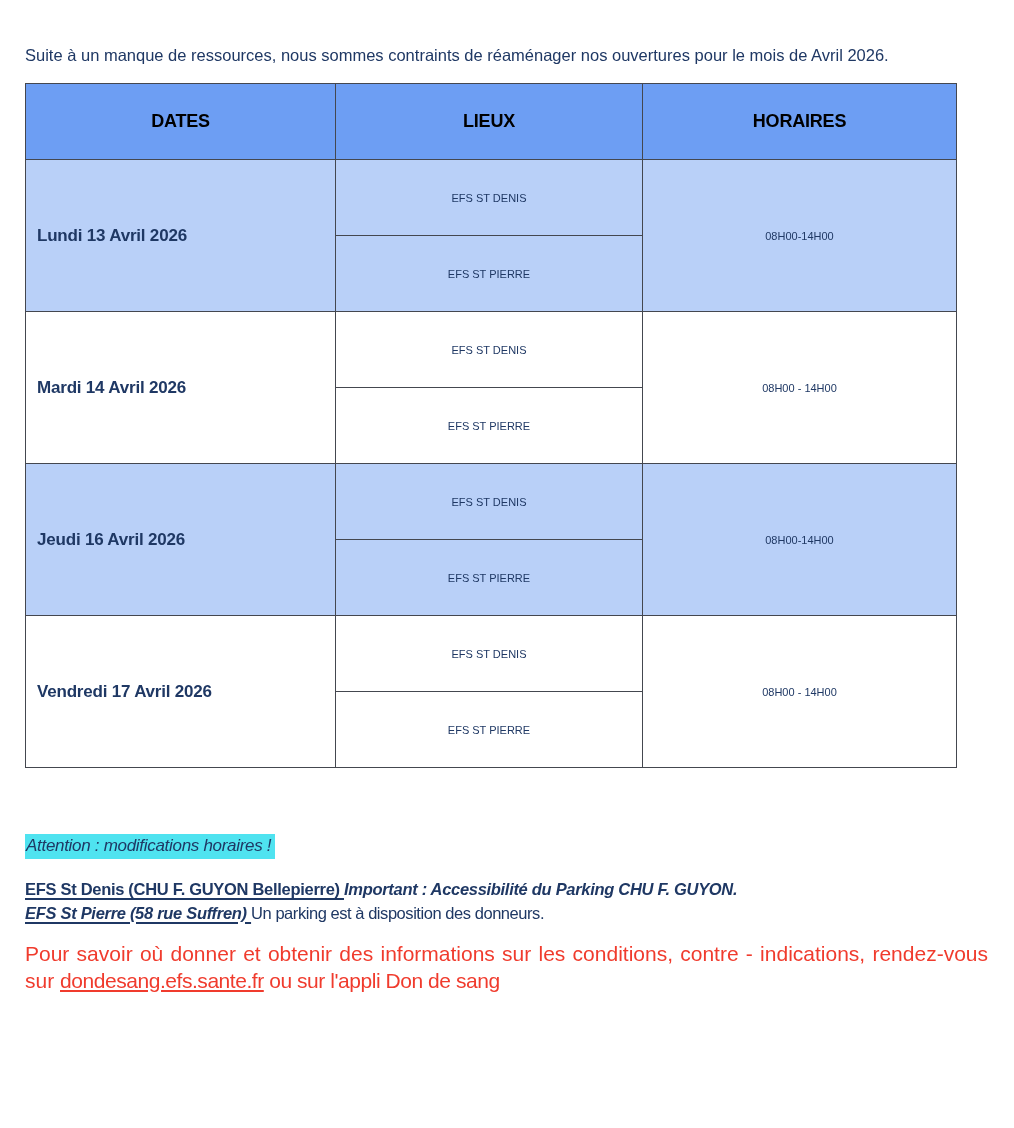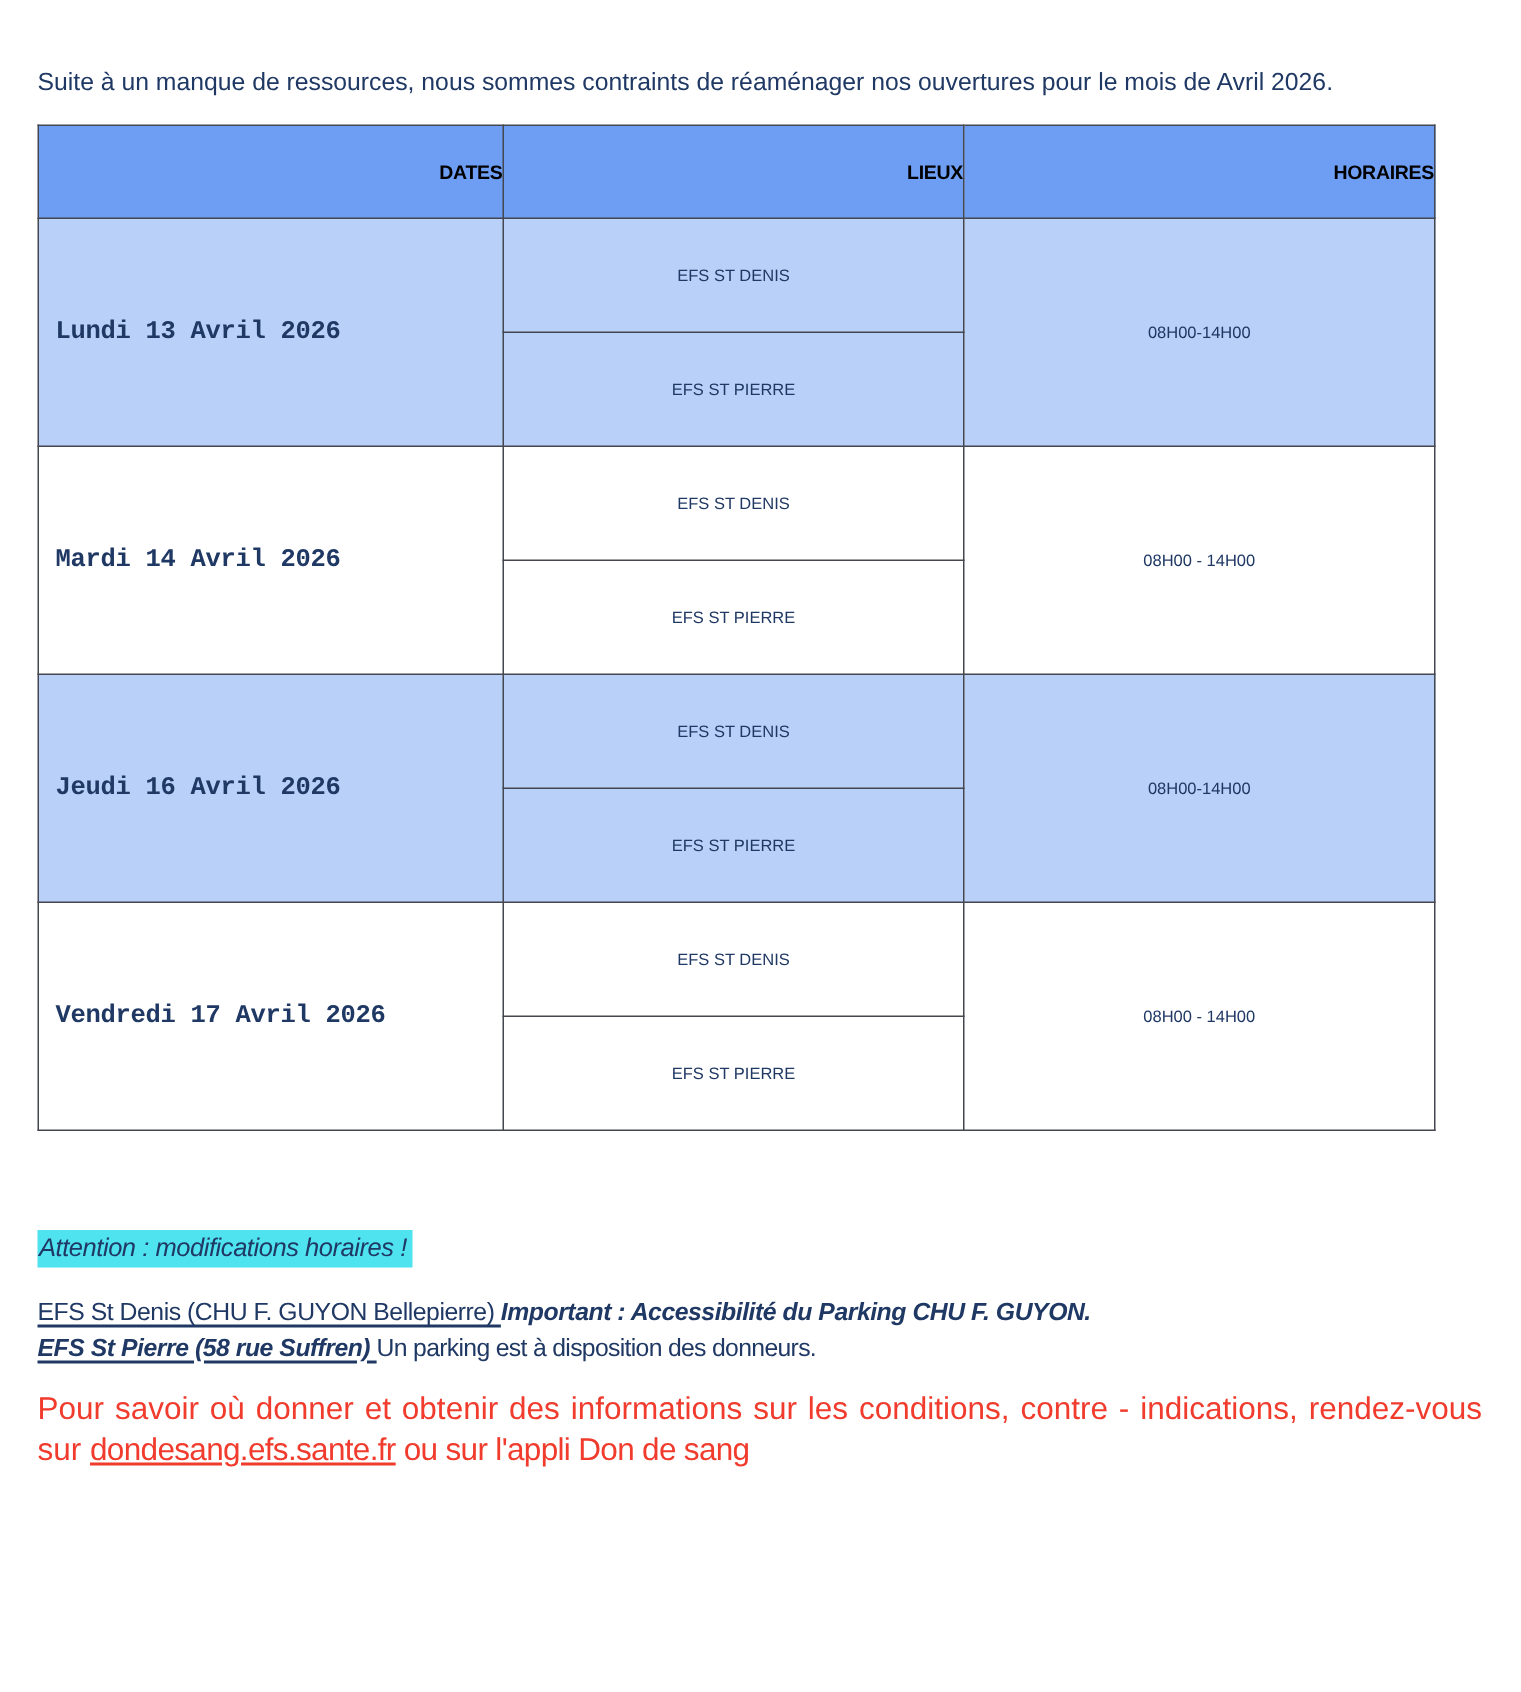--- a/index.html
+++ b/index.html
@@ -61,61 +61,60 @@
     margin-top:15px;
   }
   .schedule col.c1{width:310px;}
   .schedule col.c2{width:307px;}
   .schedule col.c3{width:314px;}
   .schedule th,.schedule td{
     border:1px solid var(--border);
     vertical-align:middle;
   }
   .schedule th{
-    height:62px;
+    height:76px;
     background:var(--header-blue);
     color:#000000;
-    font-size:13px;
-    font-weight:bold;
-    text-align:right;
+    font-size:18px;
+    font-weight:bold;
+    text-align:center;
     letter-spacing:-0.2px;
   }
   .schedule td{
     height:76px;
     font-size:11px;
     color:var(--navy);
     text-align:center;
   }
   .schedule td.date{
     text-align:left;
     padding-left:11px;
     font-weight:bold;
     font-size:17px;
     letter-spacing:-0.2px;
-    font-family:Liberation Mono, monospace;
   }
   .schedule td.sh{background:var(--row-blue);}
 
   .attention-wrap{margin-top:66px;}
   .attention{
     display:inline-block;
     background:var(--highlight-cyan);
     font-style:italic;
     font-size:17px;
     letter-spacing:-0.3px;
     padding:2px 4px 3px 1px;
   }
 
   .efs-block{
     margin-top:19px;
     font-size:16.5px;
     line-height:23.5px;
   }
   .bold-u{
-    font-weight:normal;
+    font-weight:bold;
     text-decoration:underline;
     text-underline-offset:3px;
     text-decoration-thickness:2px;
     letter-spacing:-0.3px;
     margin-top:40px;
   }
   .bold-i{
     font-weight:bold;
     font-style:italic;
     letter-spacing:-0.3px;

